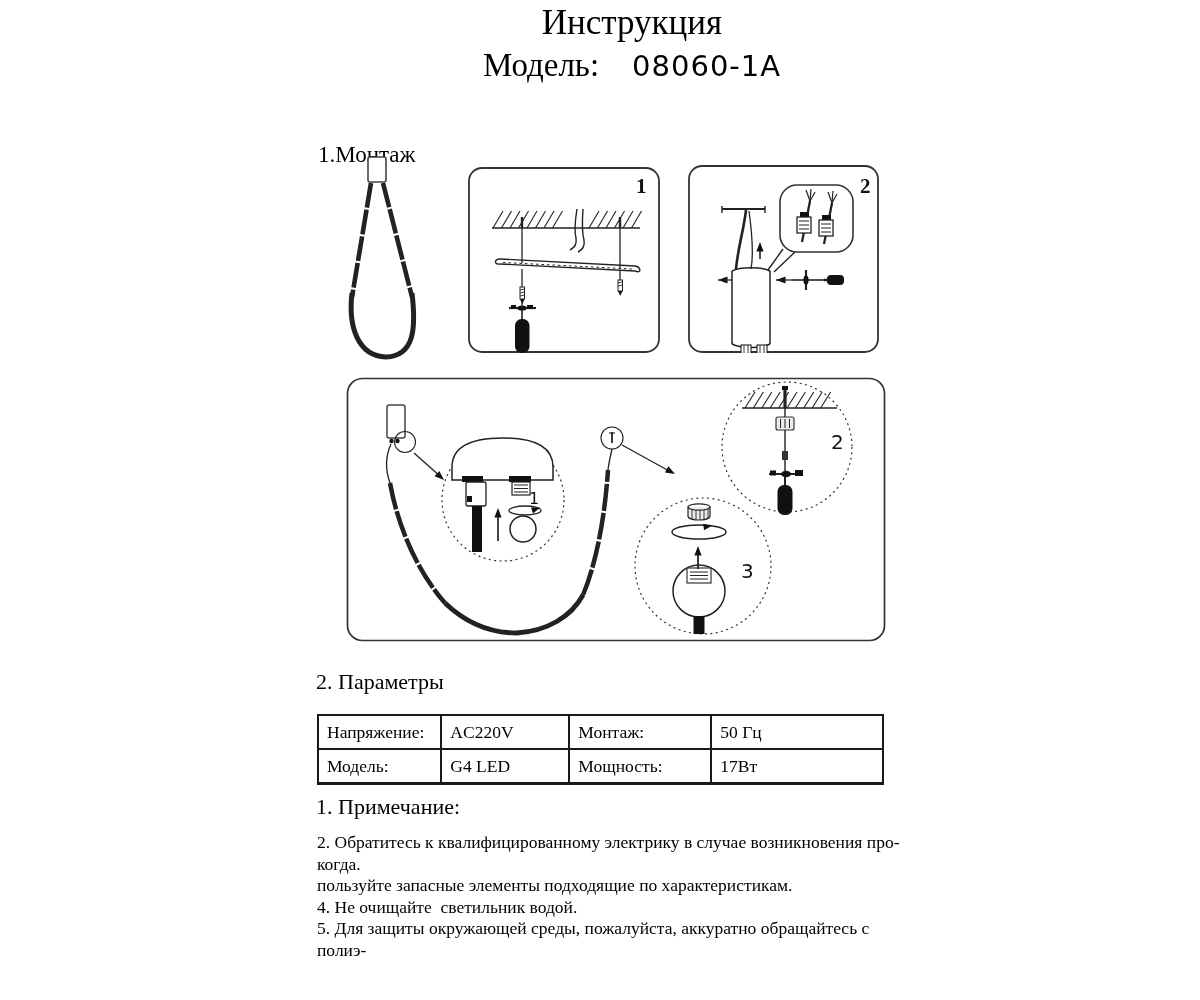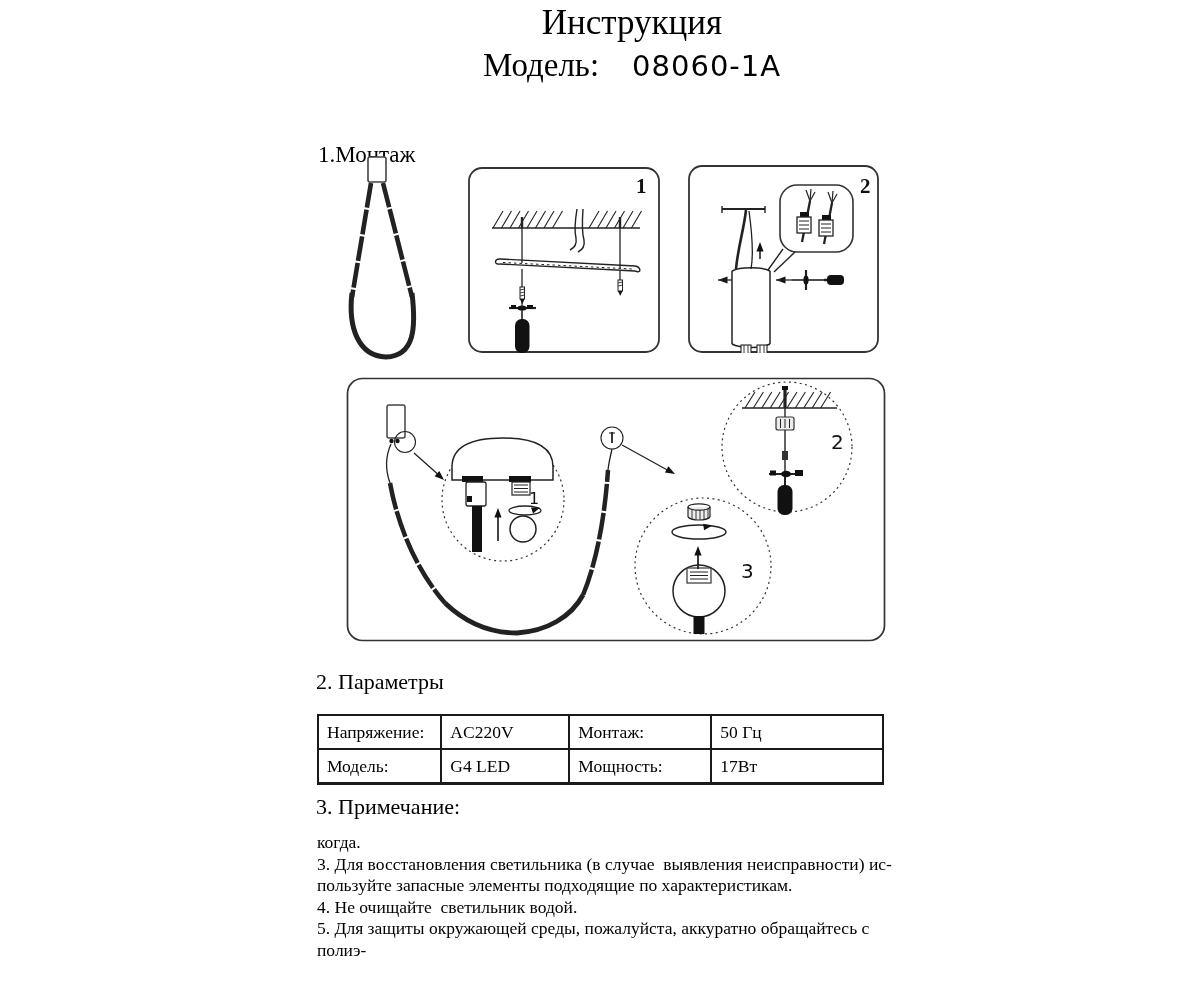--- a/index.html
+++ b/index.html
@@ -295,24 +295,24 @@
       </tr>
       <tr>
         <td>Модель:</td>
         <td>G4 LED</td>
         <td>Мощность:</td>
         <td>17Вт</td>
       </tr>
     </tbody>
   </table>
 
-  <div class="h-notes">3. Примечание:</div>
+  <div class="h-notes">1. Примечание:</div>
 
   <div class="notes">
+    <div>2. Обратитесь к квалифицированному электрику в случае возникновения про-</div>
     <div>когда.</div>
-    <div>3. Для восстановления светильника (в случае&nbsp; выявления неисправности) ис-</div>
     <div>пользуйте запасные элементы подходящие по характеристикам.</div>
     <div>4. Не очищайте&nbsp; светильник водой.</div>
     <div>5. Для защиты окружающей среды, пожалуйста, аккуратно обращайтесь с полиэ-</div>
 
   </div>
 
 </div>
 
 </body></html>

